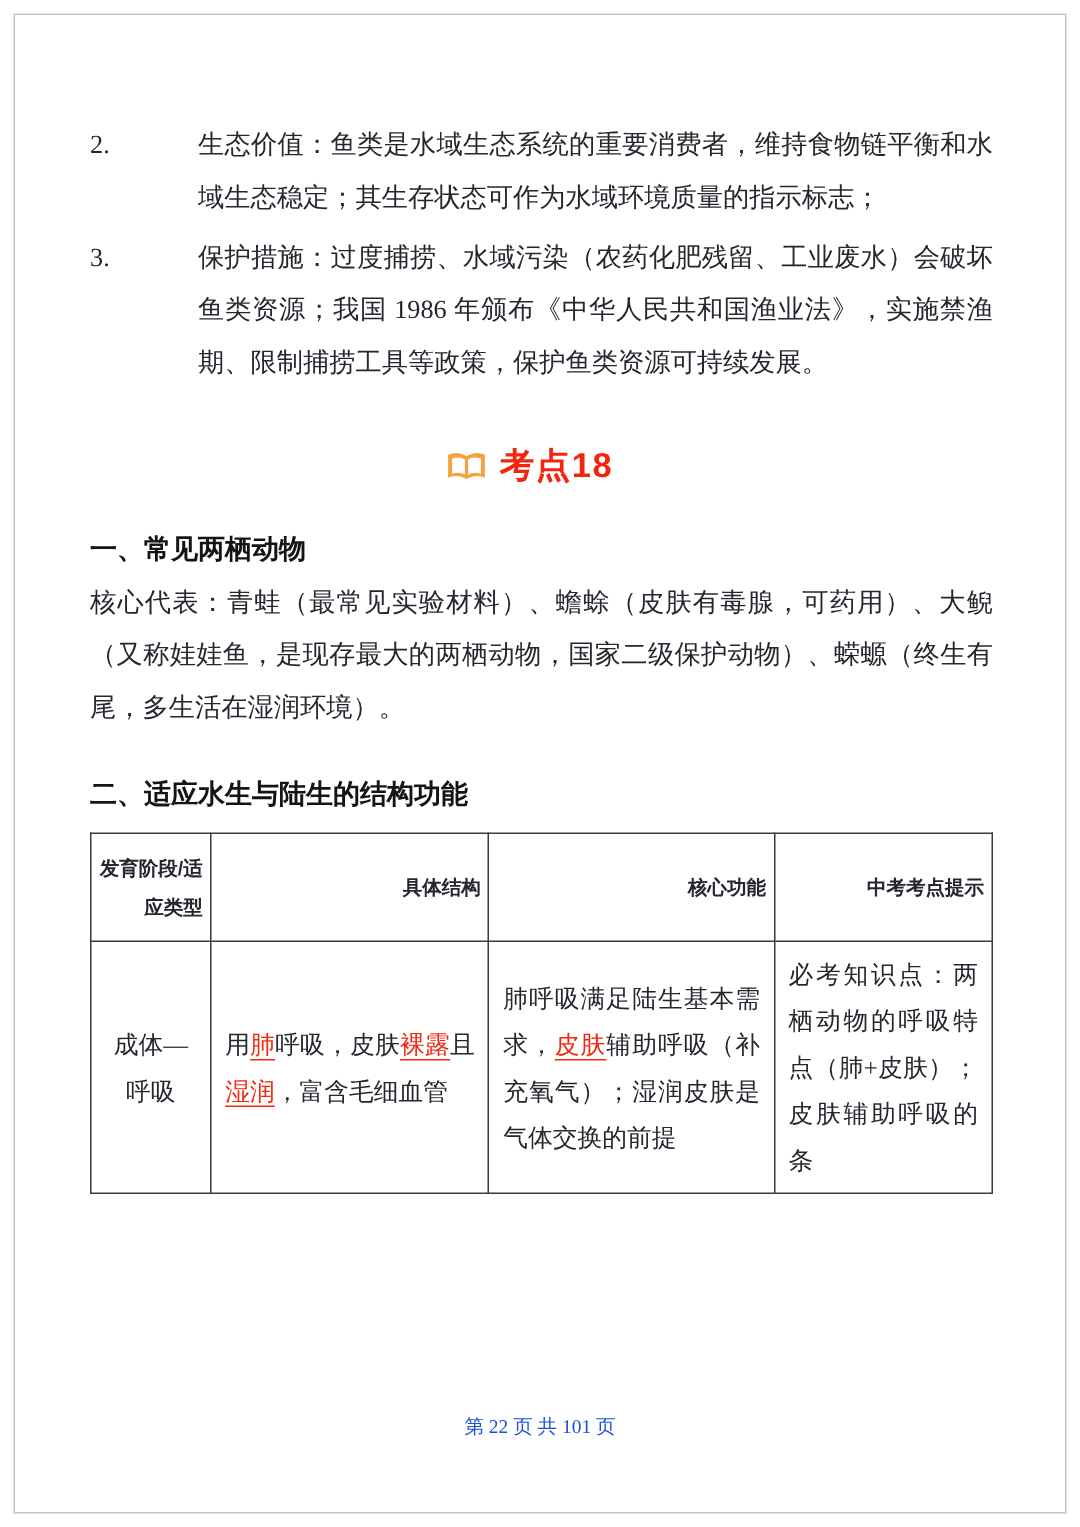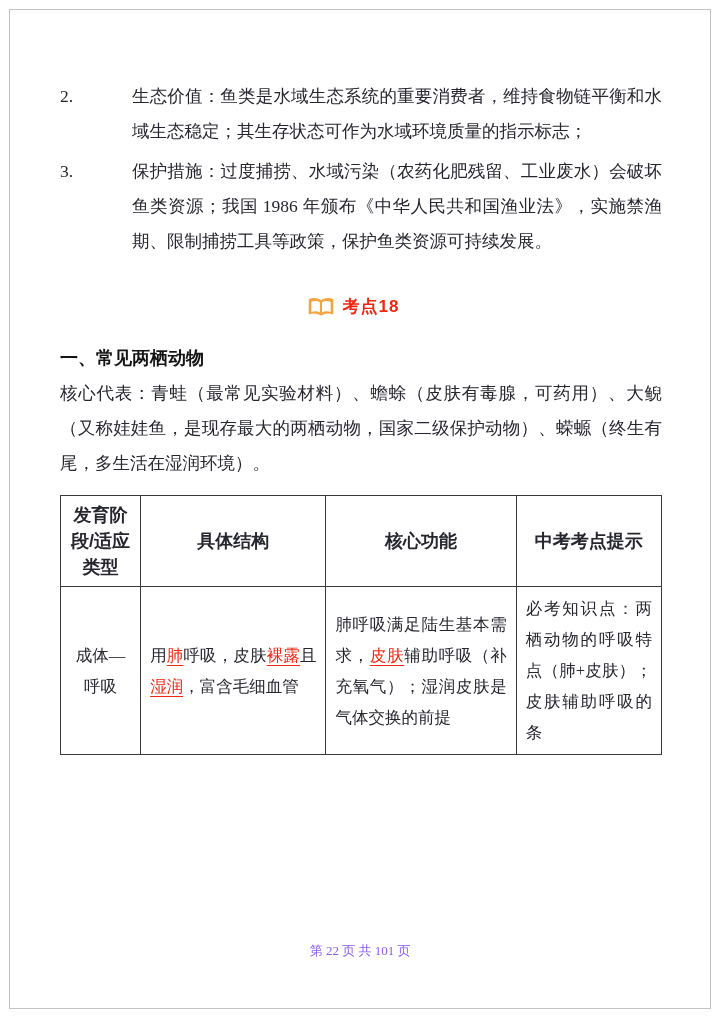--- a/index.html
+++ b/index.html
@@ -20,21 +20,21 @@
   .body-text { font-size:17.5px; line-height:35px; text-align:justify; }
   .cont-para { margin-left:27px; }
   .list-item { display:flex; margin-top:5px; }
   .list-num { width:27px; flex:none; }
   .list-body { flex:1;margin-left:45px; }
 
   .topic-heading {
     margin-top:36px;
     display:flex; align-items:center; justify-content:center;
     font-family:"Liberation Sans","DejaVu Sans",sans-serif;
-    font-weight:bold; font-size:17px; color:#f2250e;
+    font-weight:bold; font-size:23px; color:#f2250e;
   }
   .book-icon { display:inline-flex; margin-right:8px; position:relative; top:1px; }
   .topic-label { margin-right:16px; letter-spacing:1px; }
 
   .sec-heading {
     margin-top:28px;
     font-family:"Liberation Sans","DejaVu Sans",sans-serif;
     font-size:18px; font-weight:bold; color:#141414;
   }
   .sec1-body { margin-top:6px; }
@@ -44,33 +44,33 @@
     border-collapse:collapse; table-layout:fixed;
     font-size:16.5px; line-height:31px;
   }
   .struct th, .struct td {
     border:1px solid #3a3a3a;
     padding:6px 9px;
     vertical-align:middle;
   }
   .struct th {
     font-family:"Liberation Sans","DejaVu Sans",sans-serif;
-    font-weight:bold; text-align:center;
-    height:72px; font-size:18px; line-height:26px;
+    font-weight:bold; text-align:right;
+    height:72px; font-size:13px; line-height:26px;
     padding:6px 5px;
   }
   .row-1 td { height:115px; }
   .row-2 td { height:155px; }
   .c-stage { text-align:center; padding:6px 4px; }
   .c-left  { text-align:justify; }
   .hl { color:#f2250e; text-decoration:underline; text-underline-offset:4px; }
 
   .footer {
     position:absolute; left:0; right:0; bottom:58px;
-    text-align:center; font-size:13px; color:#8b5cf6;
+    text-align:center; font-size:13px; color:#1d4ed8;
   }
 </style>
 </head>
 <body>
 
 <div class="page-frame"></div>
 
 <div class="content">
 
 
@@ -91,20 +91,21 @@
         <path d="M5 6.5 Q10.5 4.5 14.8 7 L14.8 18.6 Q10.5 16.2 5 18 Z" fill="#ffffff"></path>
         <path d="M27 6.5 Q21.5 4.5 17.2 7 L17.2 18.6 Q21.5 16.2 27 18 Z" fill="#ffffff"></path>
       </svg>
     </span>
     <span class="topic-label">考点18</span>
   </div>
 
   <div class="sec-heading">一、常见两栖动物</div>
   <div class="body-text sec1-body">核心代表：青蛙（最常见实验材料）、蟾蜍（皮肤有毒腺，可药用）、大鲵（又称娃娃鱼，是现存最大的两栖动物，国家二级保护动物）、蝾螈（终生有尾，多生活在湿润环境）。</div>
 
+  <div class="sec-heading">二、适应水生与陆生的结构功能</div>
 
   <table class="struct">
     <colgroup>
       <col style="width:80px">
         <col style="width:185px">
       <col style="width:190px">
         <col style="width:145px">
     </colgroup>
     <thead>
       <tr>

